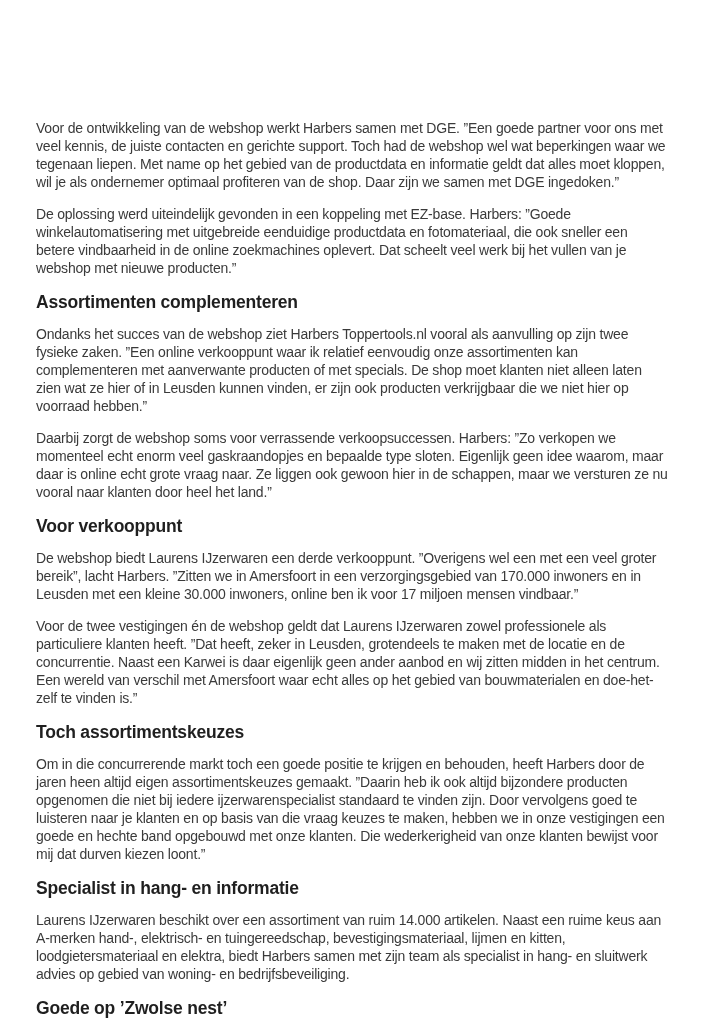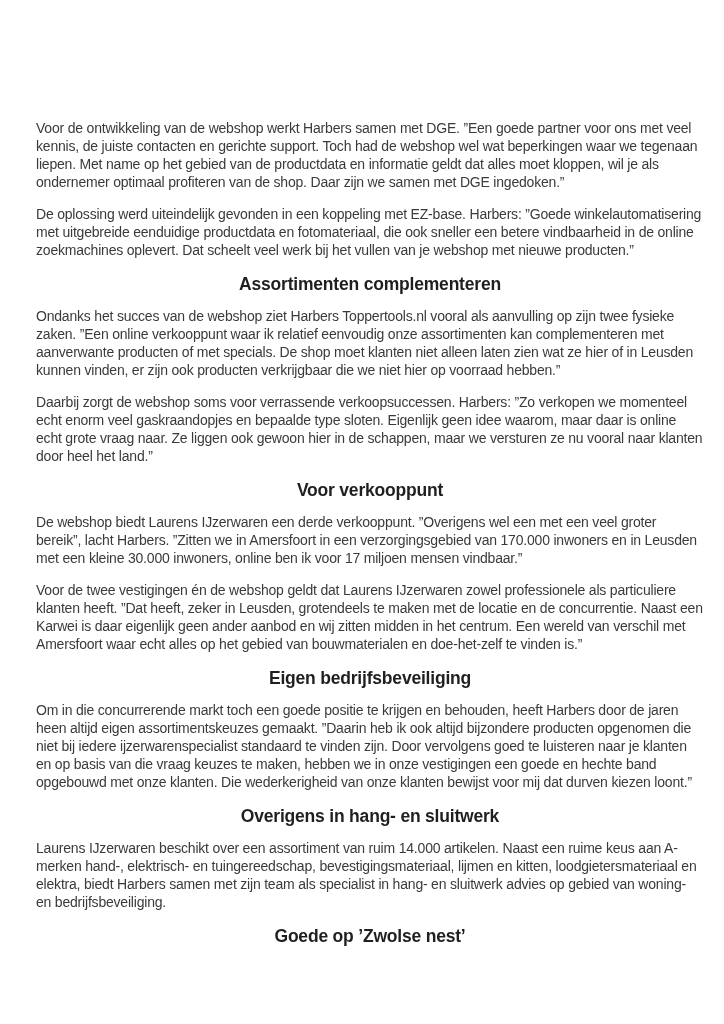--- a/index.html
+++ b/index.html
@@ -7,21 +7,21 @@
     padding: 0;
     width: 724px;
     height: 1024px;
     background: #ffffff;
     overflow: hidden;
   }
   .doc-page {
     box-sizing: border-box;
     width: 724px;
     height: 1024px;
-    padding: 119px 20px 0 36px;
+    padding: 119px 56px 0 36px;
     background: #ffffff;
     font-family: "Liberation Sans", "DejaVu Sans", sans-serif;
     color: #3a3a3a;
     font-size: 14px;
     line-height: 18px;
     letter-spacing: -0.2px;
     text-align: left;
   }
   .doc-page p {
     margin: 0 0 14px 0;
@@ -29,33 +29,32 @@
     font-weight: 400;
   }
   .doc-page h2 {
     margin: 0 0 12px 0;
     padding: 0;
     font-size: 17.5px;
     line-height: 22px;
     font-weight: 700;
     color: #1f1f1f;
     letter-spacing: -0.2px;
-    text-align: center;
   }
 </style>
 </head>
 <body>
 
 <main class="doc-page">
   <p>Voor de ontwikkeling van de webshop werkt Harbers samen met DGE. ”Een goede partner voor ons met veel kennis, de juiste contacten en gerichte support. Toch had de webshop wel wat beperkingen waar we tegenaan liepen. Met name op het gebied van de productdata en informatie geldt dat alles moet kloppen, wil je als ondernemer optimaal profiteren van de shop. Daar zijn we samen met DGE ingedoken.”</p>
   <p>De oplossing werd uiteindelijk gevonden in een koppeling met EZ-base. Harbers: ”Goede winkelautomatisering met uitgebreide eenduidige productdata en fotomateriaal, die ook sneller een betere vindbaarheid in de online zoekmachines oplevert. Dat scheelt veel werk bij het vullen van je webshop met nieuwe producten.”</p>
   <h2>Assortimenten complementeren</h2>
   <p>Ondanks het succes van de webshop ziet Harbers Toppertools.nl vooral als aanvulling op zijn twee fysieke zaken. ”Een online verkooppunt waar ik relatief eenvoudig onze assortimenten kan complementeren met aanverwante producten of met specials. De shop moet klanten niet alleen laten zien wat ze hier of in Leusden kunnen vinden, er zijn ook producten verkrijgbaar die we niet hier op voorraad hebben.”</p>
   <p>Daarbij zorgt de webshop soms voor verrassende verkoopsuccessen. Harbers: ”Zo verkopen we momenteel echt enorm veel gaskraandopjes en bepaalde type sloten. Eigenlijk geen idee waarom, maar daar is online echt grote vraag naar. Ze liggen ook gewoon hier in de schappen, maar we versturen ze nu vooral naar klanten door heel het land.”</p>
   <h2>Voor verkooppunt</h2>
   <p>De webshop biedt Laurens IJzerwaren een derde verkooppunt. ”Overigens wel een met een veel groter bereik”, lacht Harbers. ”Zitten we in Amersfoort in een verzorgingsgebied van 170.000 inwoners en in Leusden met een kleine 30.000 inwoners, online ben ik voor 17 miljoen mensen vindbaar.”</p>
   <p>Voor de twee vestigingen én de webshop geldt dat Laurens IJzerwaren zowel professionele als particuliere klanten heeft. ”Dat heeft, zeker in Leusden, grotendeels te maken met de locatie en de concurrentie. Naast een Karwei is daar eigenlijk geen ander aanbod en wij zitten midden in het centrum. Een wereld van verschil met Amersfoort waar echt alles op het gebied van bouwmaterialen en doe-het-zelf te vinden is.”</p>
-  <h2>Eigen bedrijfsbeveiliging</h2>
+  <h2>Toch assortimentskeuzes</h2>
   <p>Om in die concurrerende markt toch een goede positie te krijgen en behouden, heeft Harbers door de jaren heen altijd eigen assortimentskeuzes gemaakt. ”Daarin heb ik ook altijd bijzondere producten opgenomen die niet bij iedere ijzerwarenspecialist standaard te vinden zijn. Door vervolgens goed te luisteren naar je klanten en op basis van die vraag keuzes te maken, hebben we in onze vestigingen een goede en hechte band opgebouwd met onze klanten. Die wederkerigheid van onze klanten bewijst voor mij dat durven kiezen loont.”</p>
-  <h2>Overigens in hang- en sluitwerk</h2>
+  <h2>Specialist in hang- en informatie</h2>
   <p>Laurens IJzerwaren beschikt over een assortiment van ruim 14.000 artikelen. Naast een ruime keus aan A-merken hand-, elektrisch- en tuingereedschap, bevestigingsmateriaal, lijmen en kitten, loodgietersmateriaal en elektra, biedt Harbers samen met zijn team als specialist in hang- en sluitwerk advies op gebied van woning- en bedrijfsbeveiliging.</p>
   <h2>Goede op ’Zwolse nest’</h2>
 </main>
 
 </body></html>

